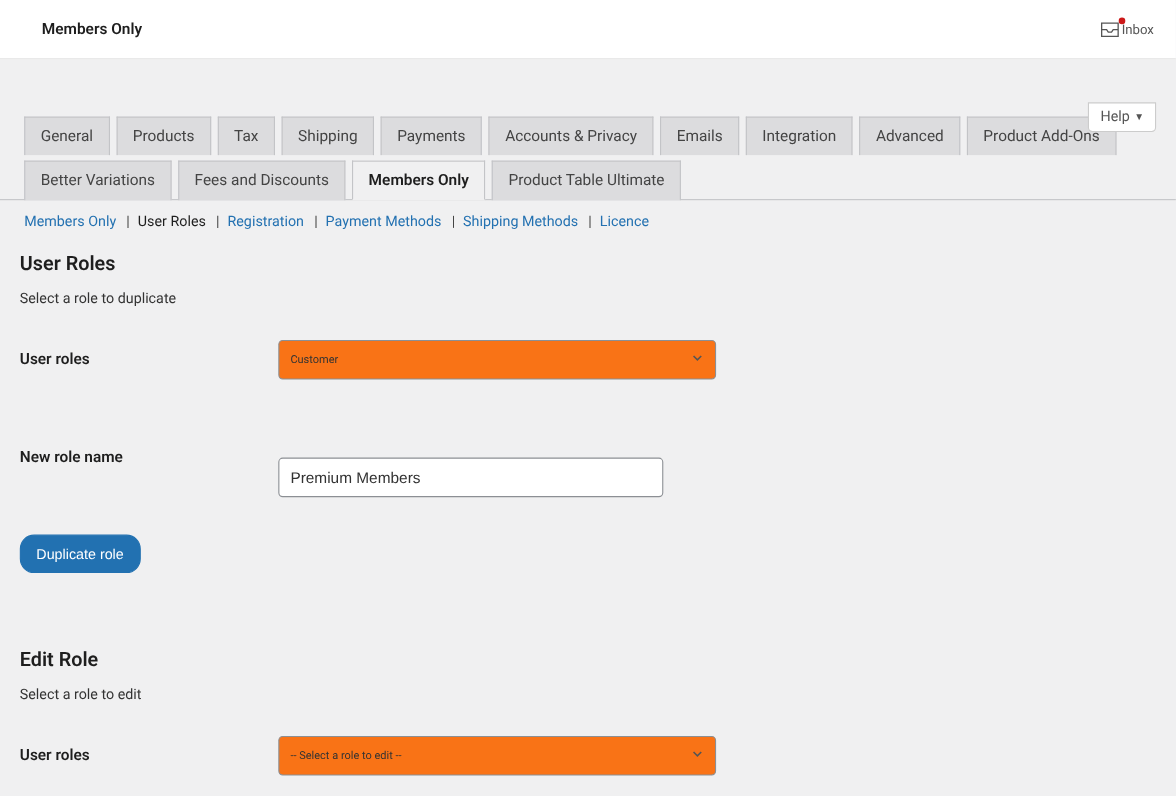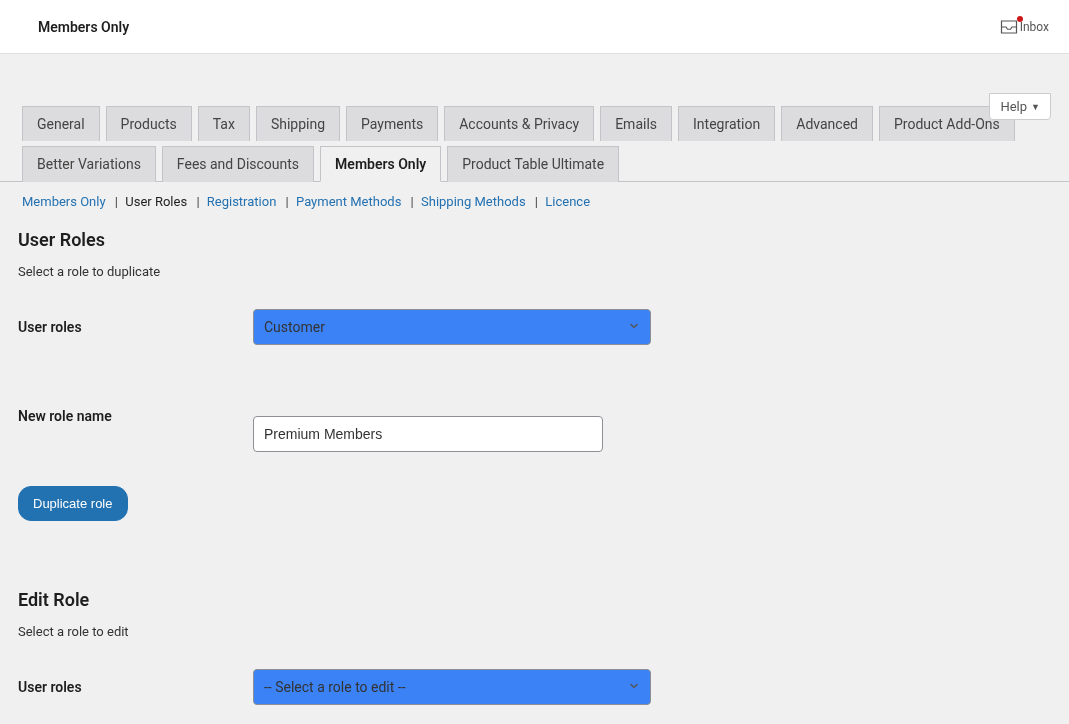--- a/index.html
+++ b/index.html
@@ -153,25 +153,25 @@
     .form-control {
       flex: 0 0 auto;
     }
     .select-wrap {
       position: relative;
       width: 398px;
     }
     .select-display {
       width: 100%;
       height: 36px;
-      background: #3b82f6;
+      background: #f97316;
       border: 1px solid #8c8f94;
       border-radius: 4px;
       padding: 0 32px 0 10px;
-      font-size: 14px;
+      font-size: 10px;
       color: #333;
       display: flex;
       align-items: center;
       cursor: pointer;
     }
     .select-chevron {
       position: absolute;
       right: 10px;
       top: 50%;
       transform: translateY(-50%);

